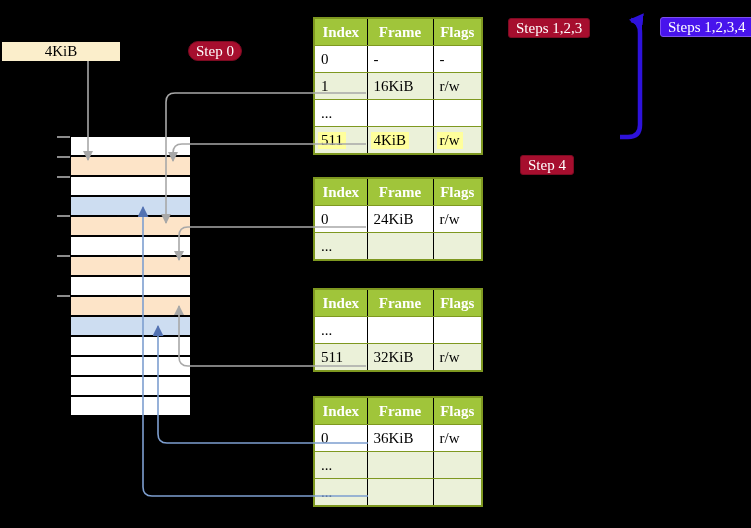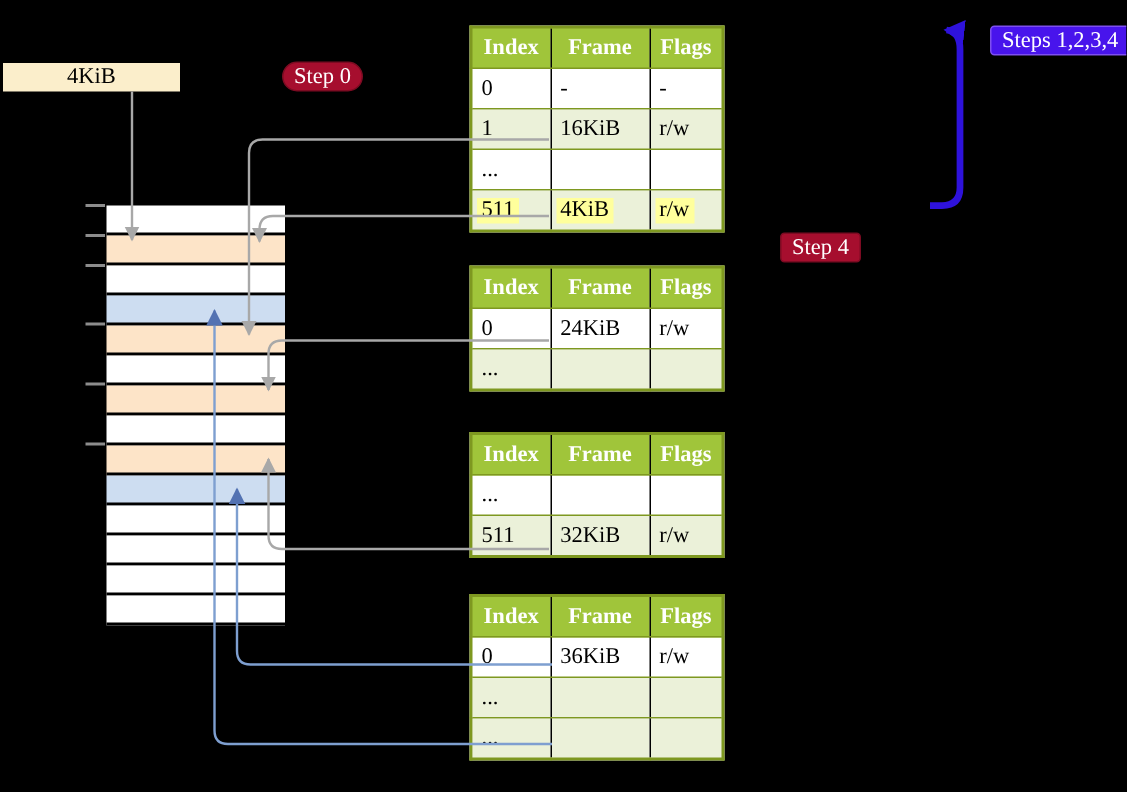--- a/index.html
+++ b/index.html
@@ -56,20 +56,21 @@
   #wires{position:absolute; left:0; top:0; pointer-events:none;}
 </style>
 </head>
 <body>
 
 <div id="stage">
 
   <div class="frame-box">4KiB</div>
 
   <div class="tag tag-red" id="tag-step0">Step 0</div>
+  <div class="tag tag-red" id="tag-steps123">Steps 1,2,3</div>
   <div class="tag tag-blue" id="tag-steps1234">Steps 1,2,3,4</div>
   <div class="tag tag-red" id="tag-step4">Step 4</div>
 
   <div class="mem-strip" id="mem-strip">
       <div class="mem-row free"></div>
       <div class="mem-row table"></div>
       <div class="mem-row free"></div>
       <div class="mem-row page"></div>
       <div class="mem-row table"></div>
       <div class="mem-row free"></div>

